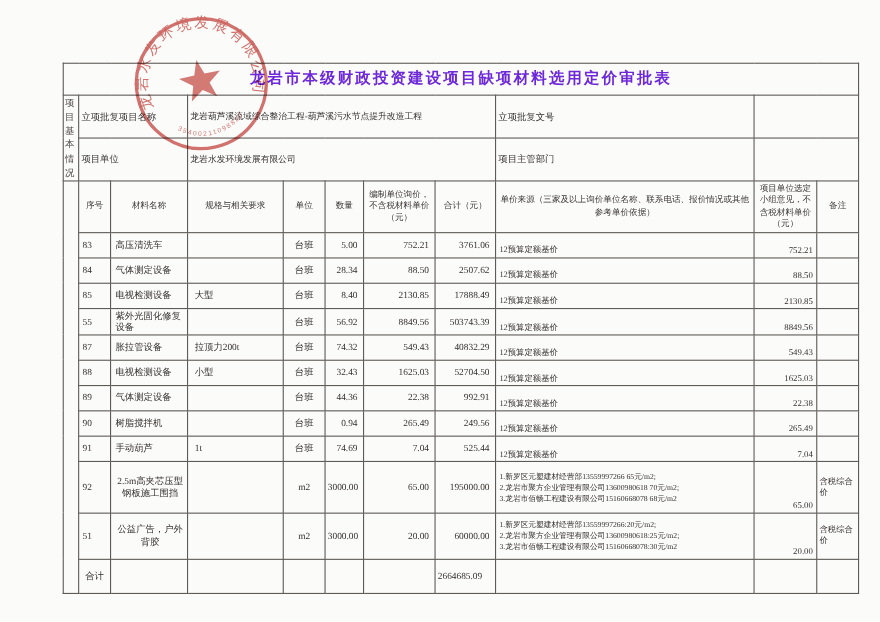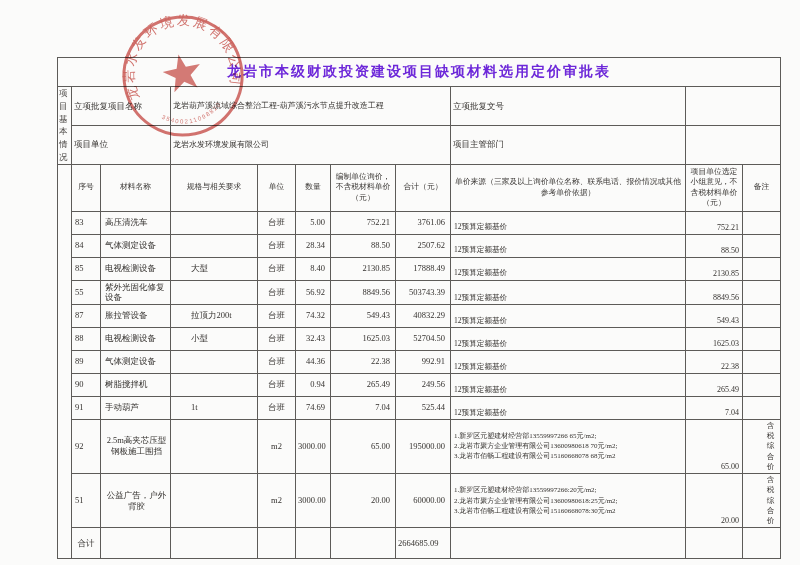--- a/index.html
+++ b/index.html
@@ -33,30 +33,30 @@
     height:44px;text-align:center;font-size:7.8px;line-height:1.3;
     vertical-align:middle;padding:1px;color:#3a3734;
   }
   .r-data td{height:20px;}
   .r-92 td{height:44px;}
   .r-93 td{height:39px;}
   .r-total td{height:28px;}
   .c-no{text-align:left;padding-left:3px;}
   .c-name{text-align:left;padding-left:4px;}
   .c-name.center{text-align:center;line-height:1.3;}
-  .c-spec{text-align:left;padding-left:20px;}
+  .c-spec{text-align:left;padding-left:6px;}
   .c-unit{text-align:center;}
   .c-num{text-align:right;padding-right:5px;}
   .c-src{
     vertical-align:bottom;text-align:left;
     font-size:7.6px;padding:1px 2px 1px 3px;line-height:1.35;margin-left:40px;
   }
   .c-src.multi{vertical-align:middle;font-size:7px;line-height:1.45;}
   .c-sel{vertical-align:bottom;text-align:right;padding-right:3px;font-size:8px;}
-  .c-rmk{text-align:center;font-size:7.6px;line-height:1.35;padding-left:20px;}
+  .c-rmk{font-size:7.6px;line-height:1.35;}
   .total-label{text-align:center;}
   .c-total-val{text-align:left;margin-top:12px;}
   
   .stamp{
     position:absolute;left:113px;top:6px;width:140px;height:140px;
     mix-blend-mode:multiply;opacity:.82;
     transform:rotate(-12deg);
     pointer-events:none;
   }
   .stamp text{font-family:"Liberation Sans", sans-serif;}

